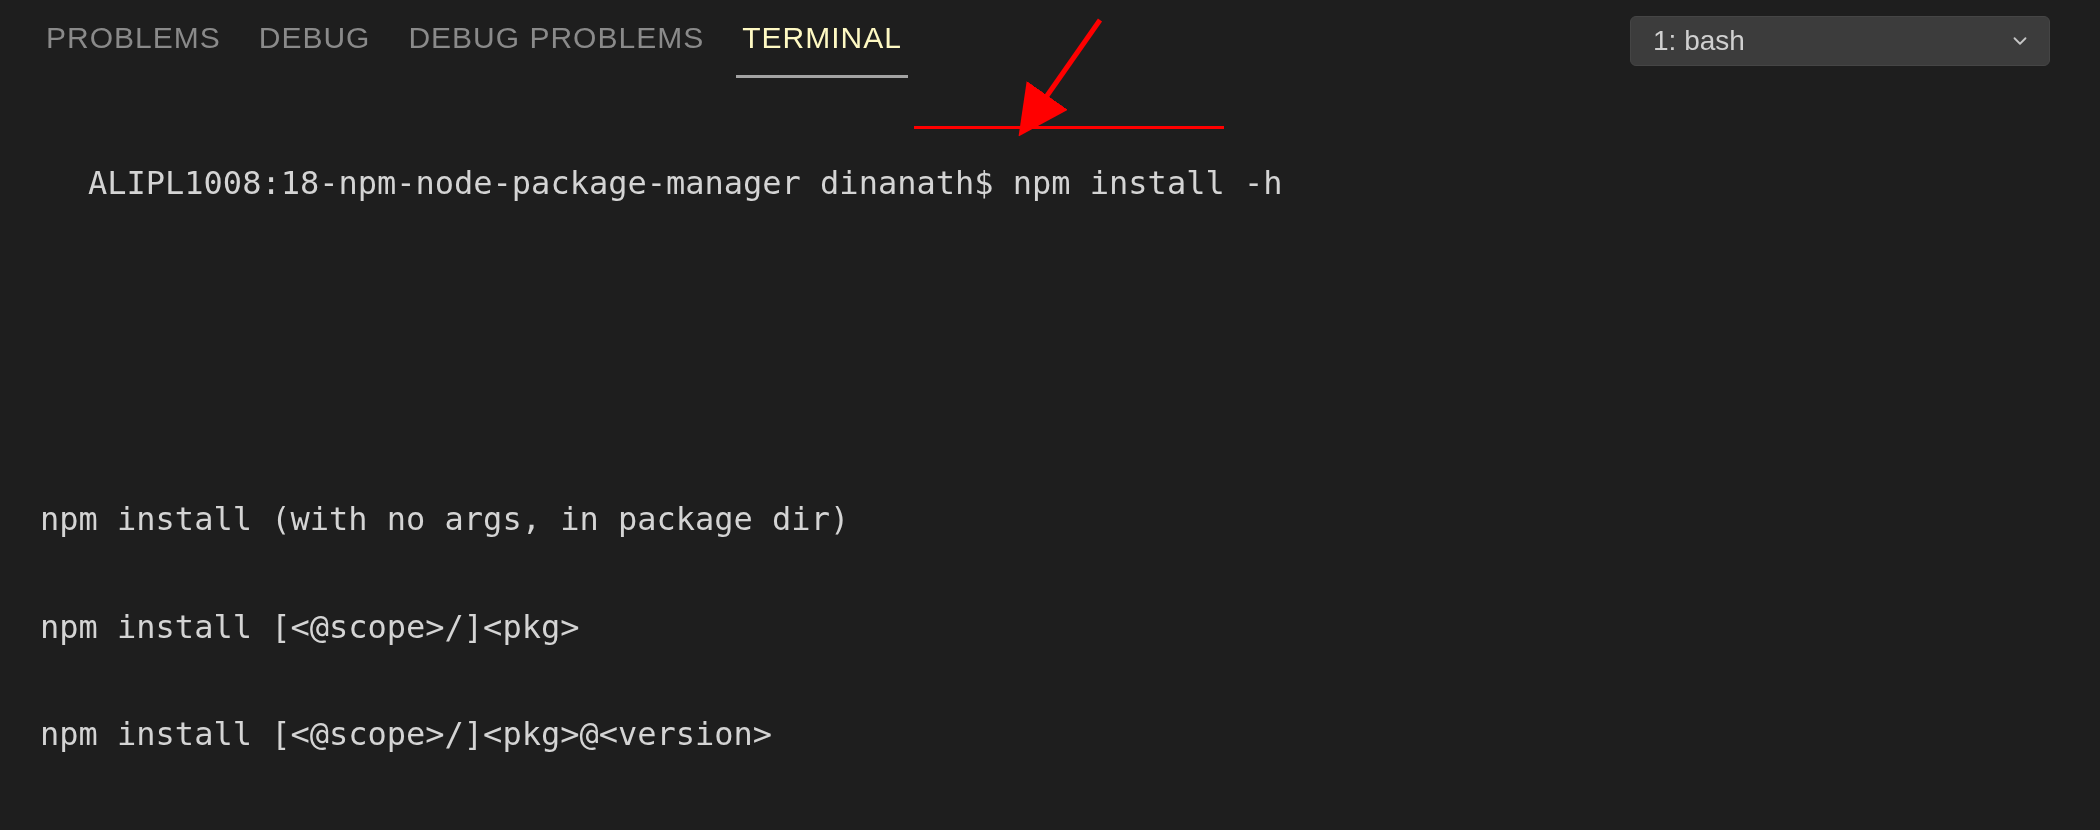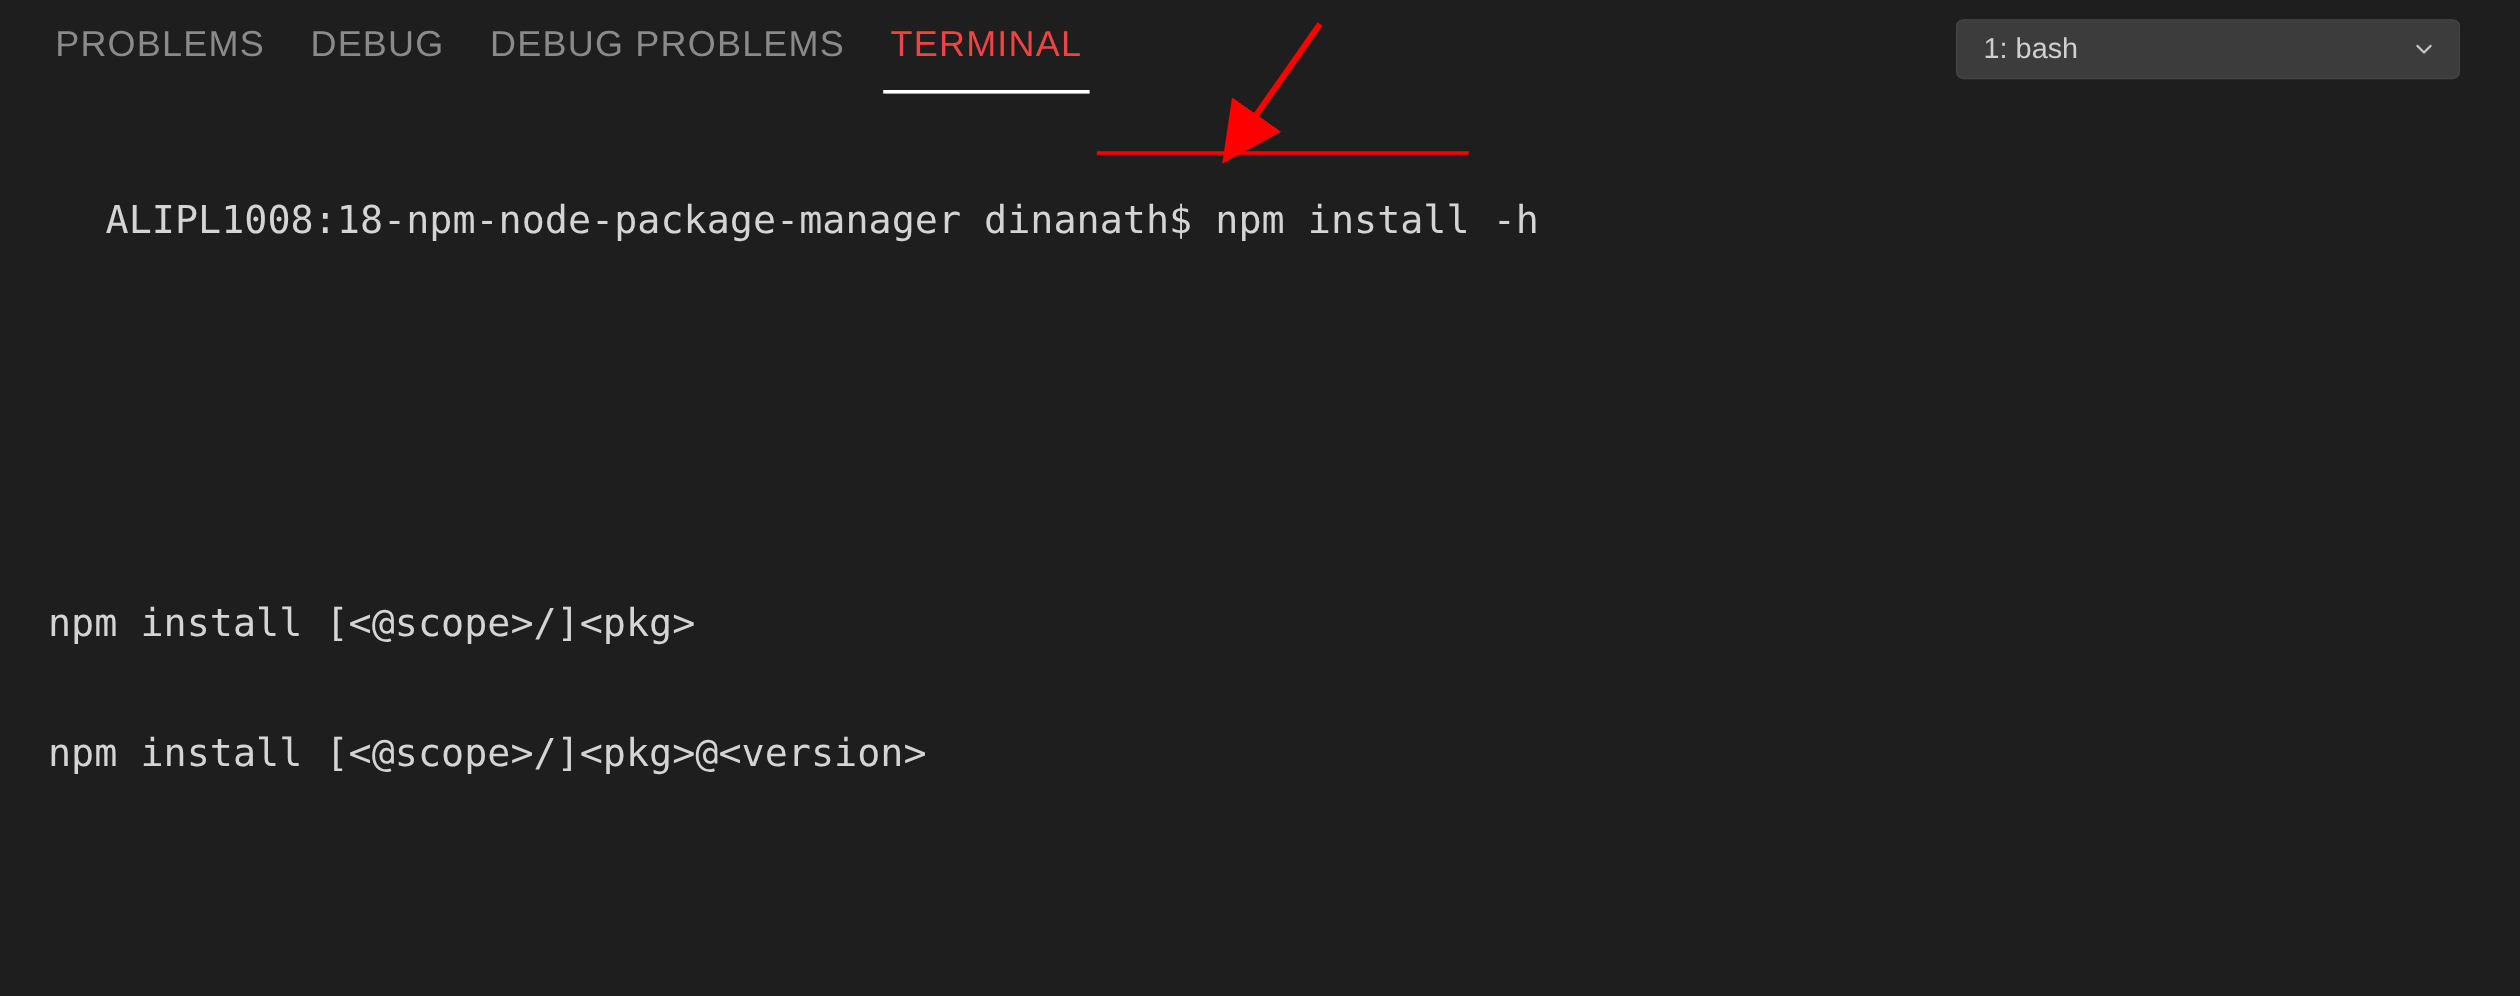--- a/index.html
+++ b/index.html
@@ -29,42 +29,42 @@
     font-size: 30px;
     letter-spacing: 1px;
     color: #8a8a8a;
     padding: 18px 6px 20px 6px;
     cursor: pointer;
     border-bottom: 3px solid transparent;
     font-weight: 400;
   }
 
   .tab.active {
-    color: #ef4444;
-    border-bottom: 3px solid #ffffff;
+    color: #fef9c3;
+    border-bottom: 3px solid #a3a3a3;
   }
 
   .shell-selector {
     position: absolute;
     right: 50px;
     top: 16px;
     display: flex;
     align-items: center;
     background: #3c3c3c;
     border: 1px solid #454545;
     border-radius: 6px;
     height: 50px;
     padding: 0 18px 0 22px;
     min-width: 420px;
     justify-content: space-between;
     cursor: pointer;
   }
 
   .shell-label {
-    font-size: 24px;
+    font-size: 28px;
     color: #d0d0d0;
   }
 
   .chevron {
     width: 22px;
     height: 22px;
   }
   .chevron svg { display: block; }
 
   .terminal-area {
@@ -127,20 +127,21 @@
     </span>
   </div>
 </div>
 
 <div class="terminal-area">
   <span class="prompt-line"><span class="prompt-text">ALIPL1008:18-npm-node-package-manager dinanath$ </span><span class="cmd-text">npm install -h</span></span>
 
   <span class="underline"></span>
 
   <span class="help-output">
+    <span class="help-line">npm install (with no args, in package dir)</span>
     <span class="help-line">npm install [&lt;@scope&gt;/]&lt;pkg&gt;</span>
     <span class="help-line">npm install [&lt;@scope&gt;/]&lt;pkg&gt;@&lt;version&gt;</span>
     
     
     
     
     
     
     
     

